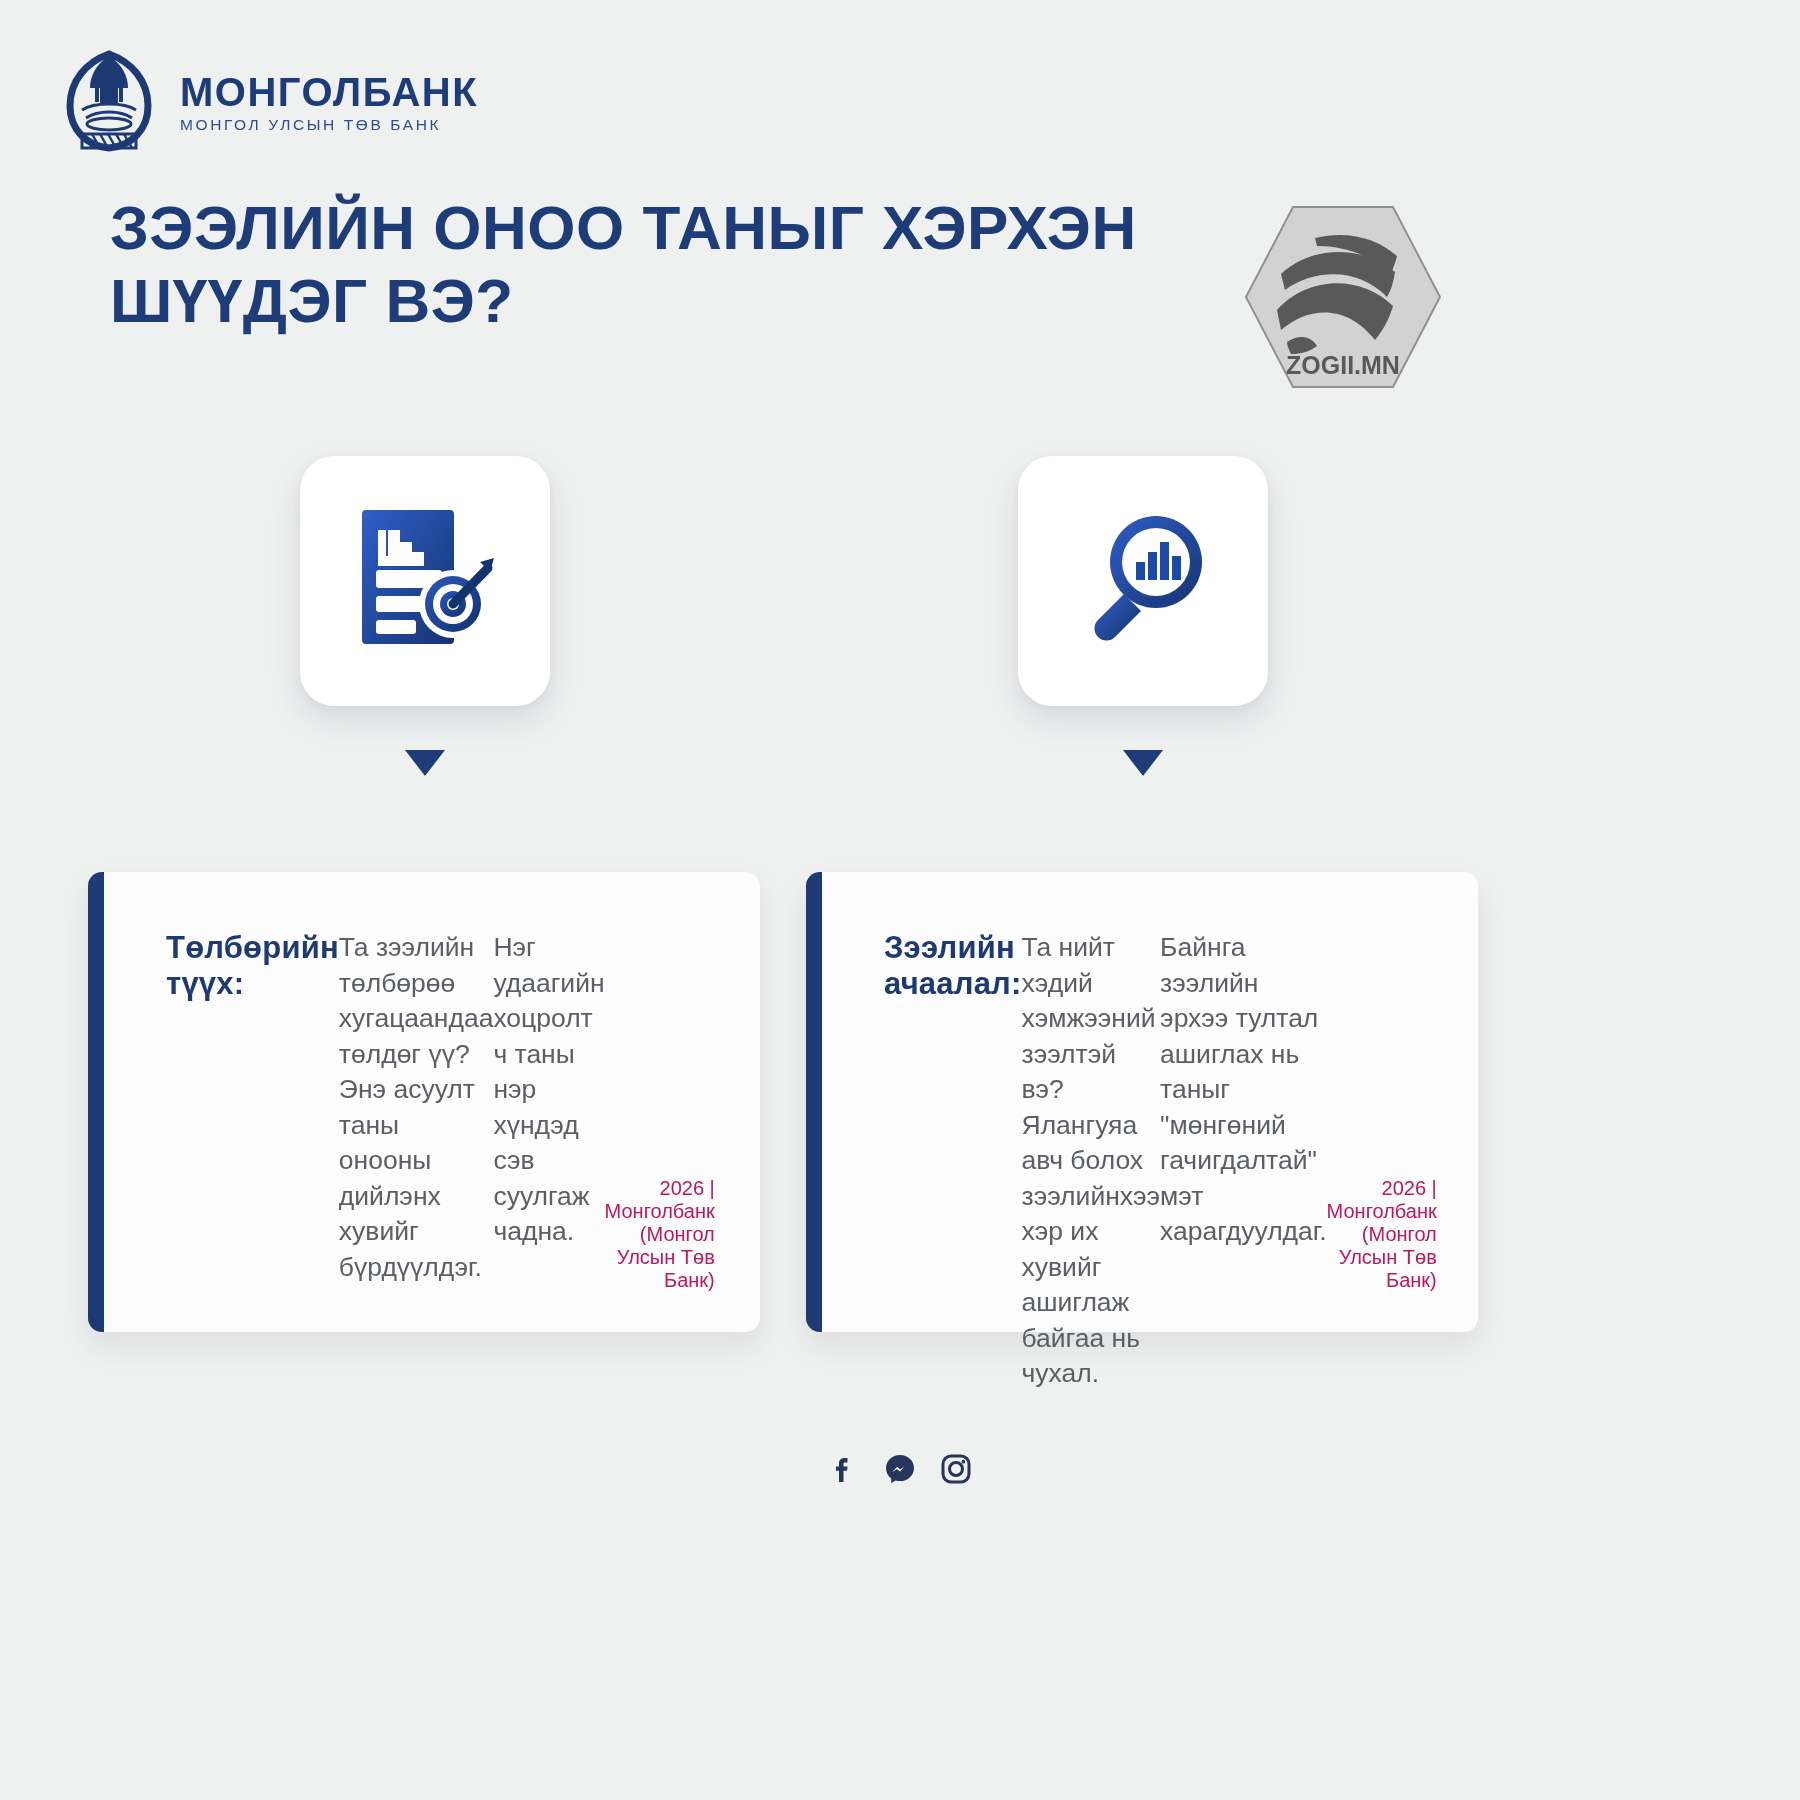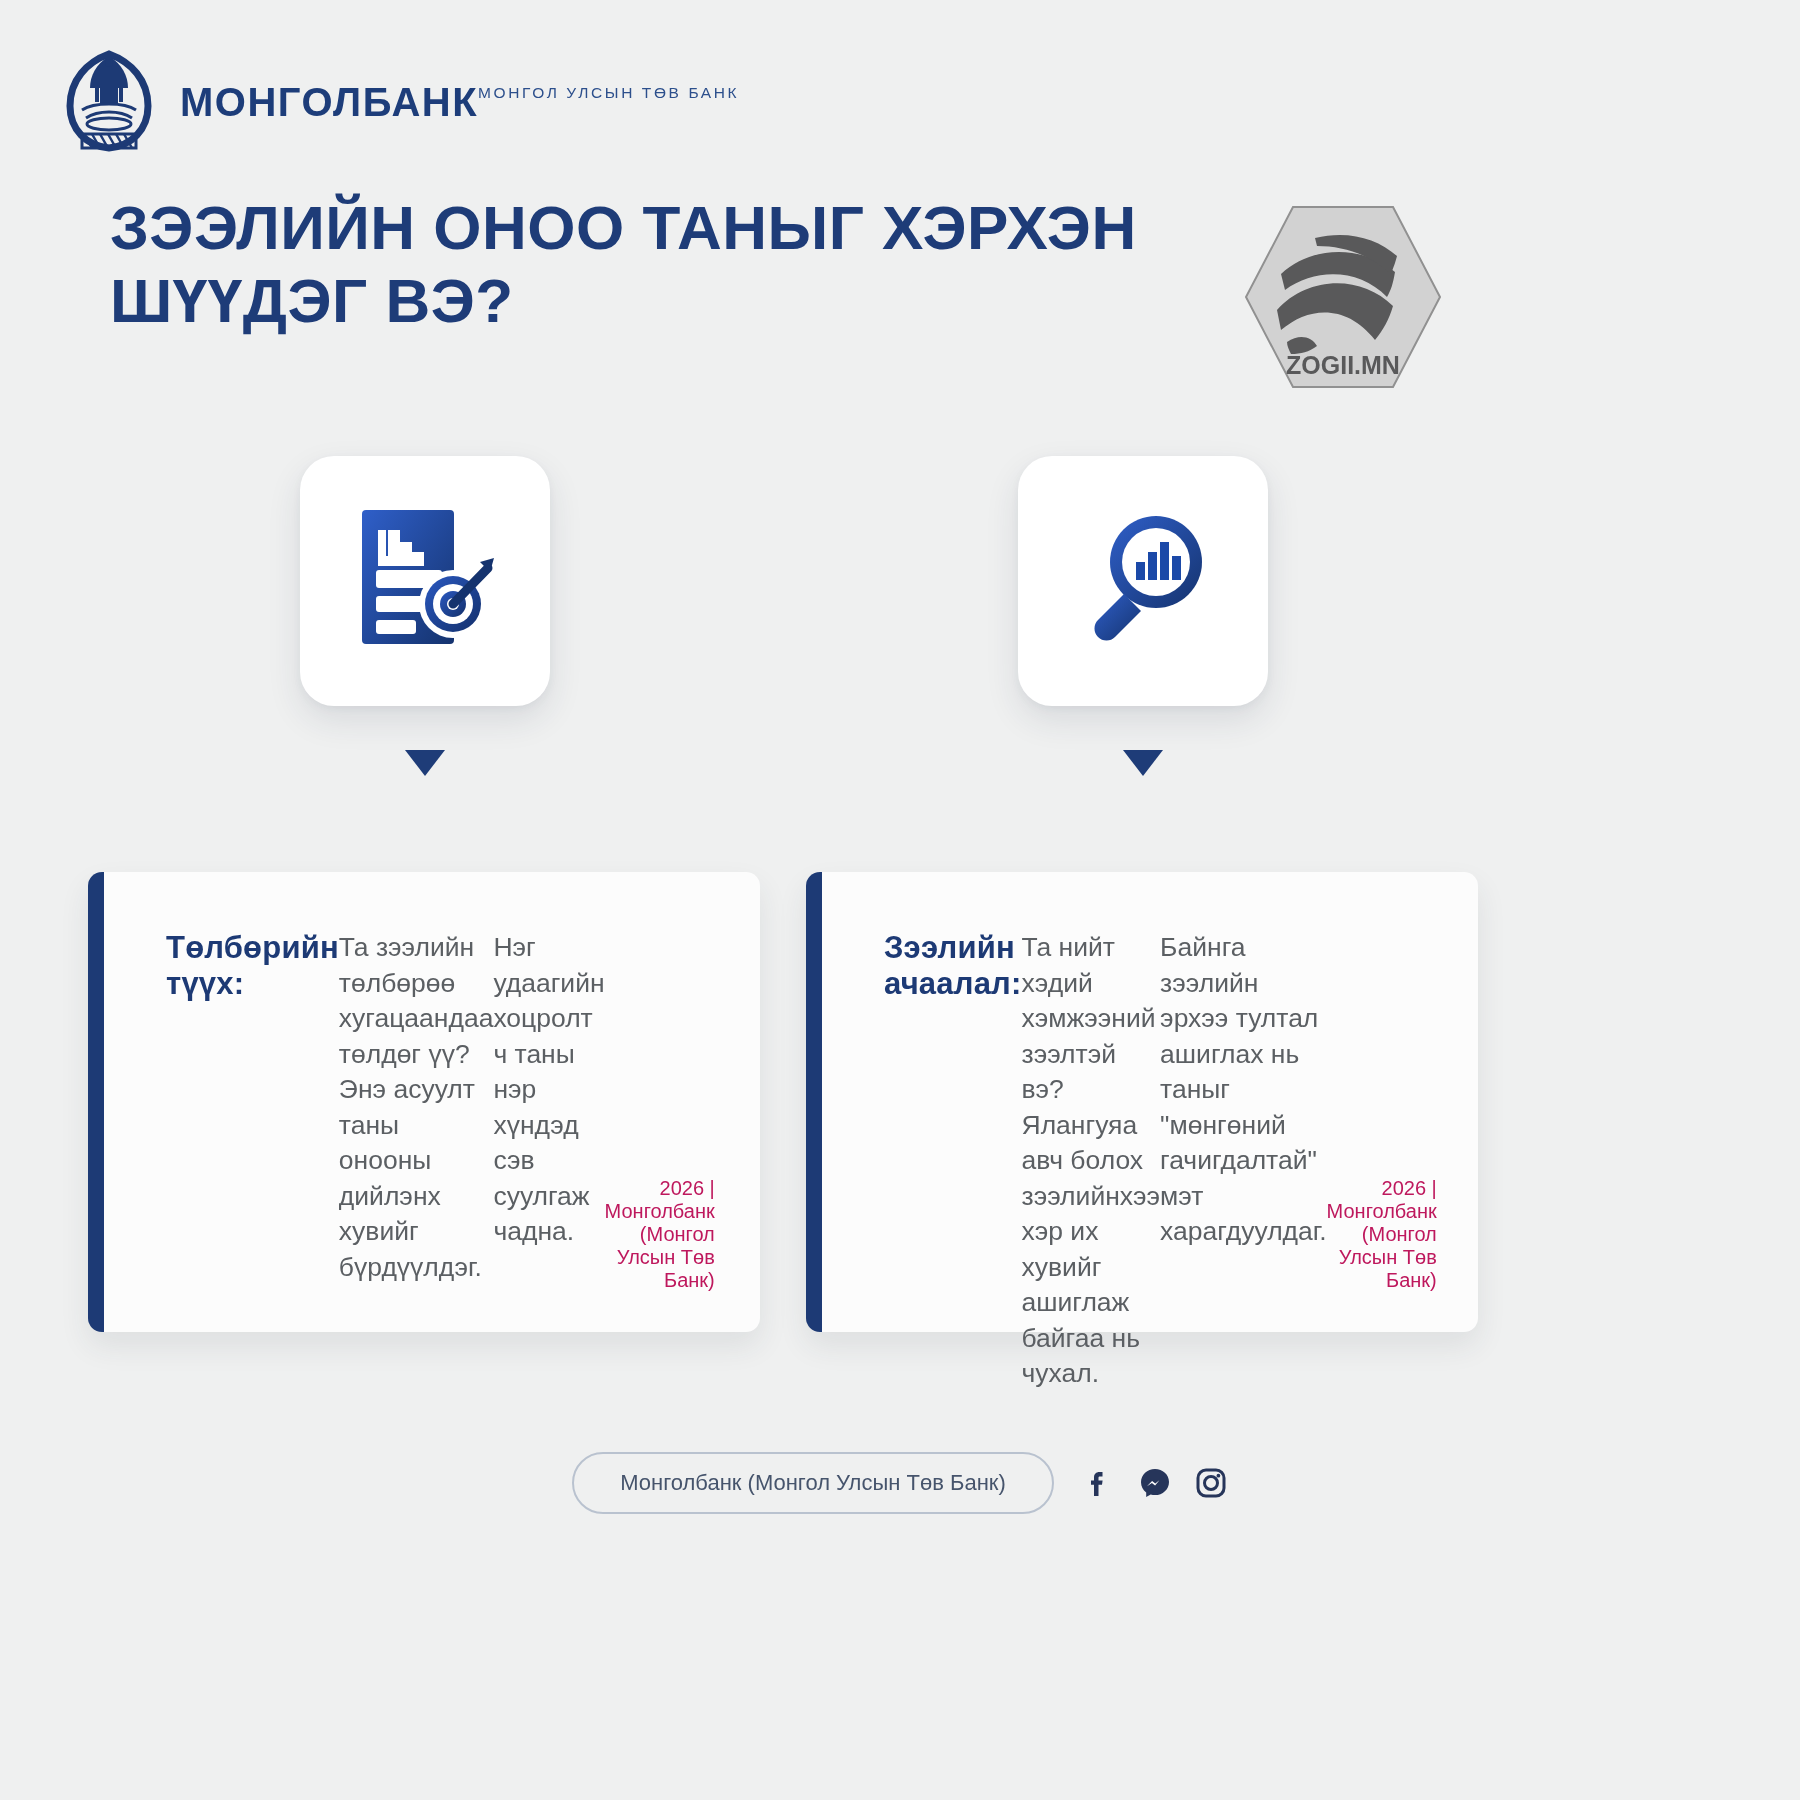--- a/index.html
+++ b/index.html
@@ -10,21 +10,21 @@
     position:relative;
     overflow:hidden;
   }
 
   
   .brand-row{
     position:absolute; left:60px; top:48px;
     display:flex; align-items:center; gap:22px;
   }
   .brand-emblem{ width:98px; height:110px; flex:0 0 auto; }
-  .brand-text{ display:flex; flex-direction:row; justify-content:flex-start; }
+  .brand-text{ display:flex; flex-direction:column; justify-content:flex-start; }
   .brand-name{
     font-size:40px; font-weight:bold; color:#1d3d7a;
     letter-spacing:1.5px; line-height:1.04;
   }
   .brand-sub{
     font-size:15.5px; color:#2c4f8c; letter-spacing:2.6px;
     margin-top:2px; font-weight:normal;
   }
 
   
@@ -197,21 +197,20 @@
 </div>
 
 <div class="card card-2">
   <div class="card-head">Зээлийн ачаалал:</div>
   <div class="card-p">Та нийт хэдий хэмжээний зээлтэй вэ? Ялангуяа авч болох зээлийнхээ хэр их хувийг ашиглаж байгаа нь чухал.</div>
   <div class="card-p">Байнга зээлийн эрхээ тултал ашиглах нь таныг "мөнгөний гачигдалтай" мэт харагдуулдаг.</div>
   <div class="card-credit">2026 | Монголбанк (Монгол Улсын Төв Банк)</div>
 </div>
 
 <div class="footer">
-  <div class="footer-pill">Монголбанк (Монгол Улсын Төв Банк)</div>
   <div class="social">
     <a>
       <svg width="34" height="34" viewBox="0 0 34 34">
         <path d="M21.5 6h-4.2c-3.1 0-5.3 2.1-5.3 5.3v3.1H9v4.4h3v11.2h4.5V18.8h3.5l.6-4.4h-4.1v-2.6c0-.9.5-1.4 1.4-1.4h2.6V6z" fill="#26355a"></path>
       </svg>
     </a>
     <a>
       <svg width="34" height="34" viewBox="0 0 34 34">
         <path d="M17 3C9.3 3 3 8.9 3 16.2c0 4.1 2 7.8 5.2 10.2V31l4.5-2.5c1.4.4 2.8.6 4.3.6 7.7 0 14-5.9 14-13.2S24.7 3 17 3z" fill="#26355a"></path>
         <path d="M9 20.3l5.1-5.4 3.2 2.5 4.1-3.1-4.3 5.1-3.2-2.4z" fill="#ffffff"></path>

